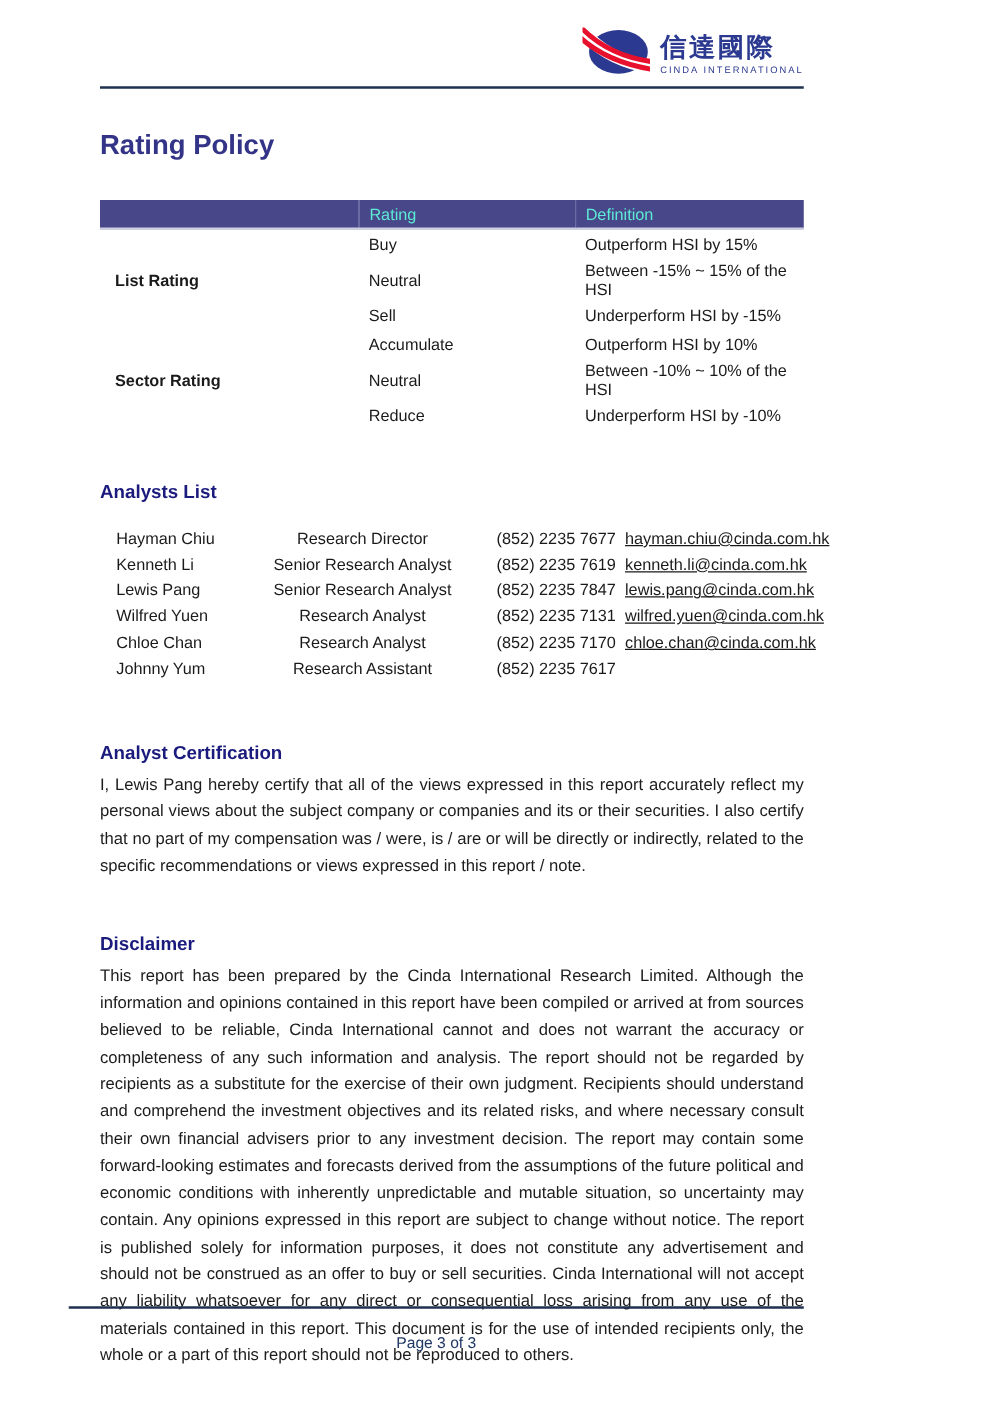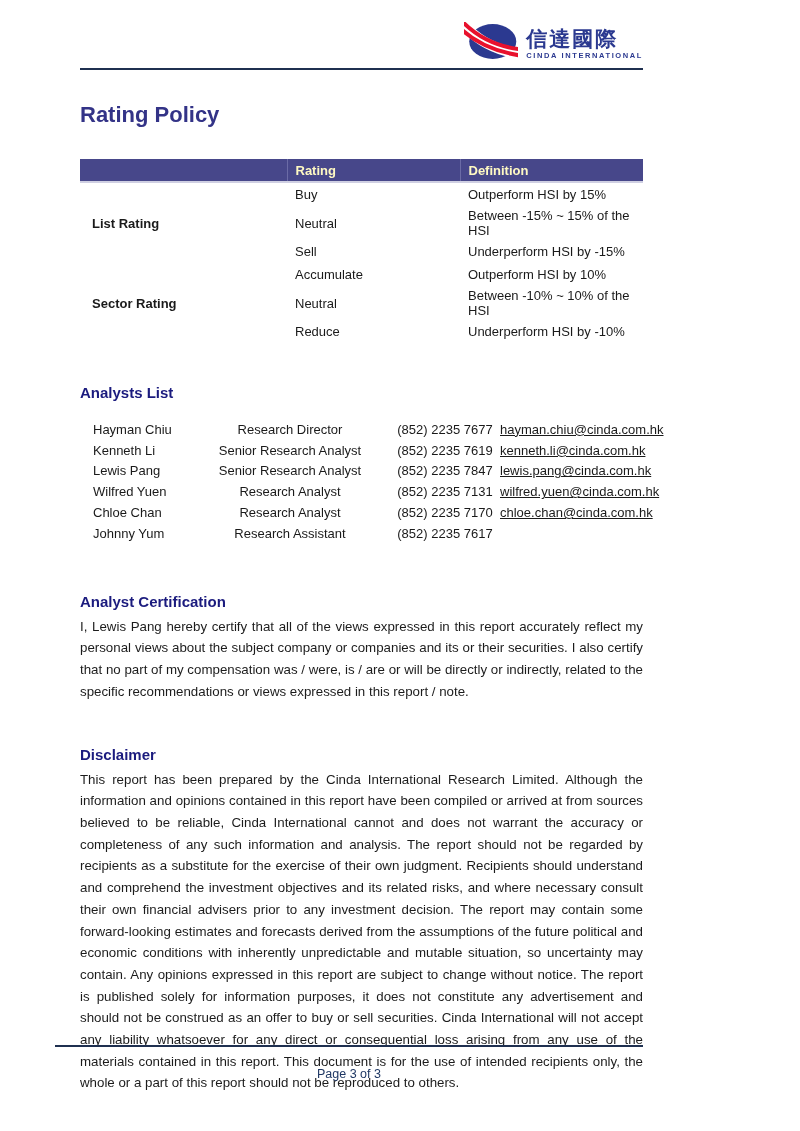--- a/index.html
+++ b/index.html
@@ -12,33 +12,33 @@
     overflow:hidden;
   }
   .margin-box{margin-left:80px;margin-right:45px;}
 
   
   .header{padding-top:22px;}
   .logo-row{display:flex;justify-content:flex-end;align-items:center;margin-right:45px;}
   .logo-icon{margin-right:8px;flex:0 0 auto;}
   .logo-text{display:flex;flex-direction:column;align-items:flex-start;}
   .logo-cn{font-size:21px;font-weight:bold;color:#2b3990;letter-spacing:2px;line-height:24px;}
-  .logo-en{font-size:7.5px;font-weight:bold;color:#2b3990;letter-spacing:1.6px;line-height:10px;text-align:right;}
+  .logo-en{font-size:7.5px;font-weight:normal;color:#2b3990;letter-spacing:1.6px;line-height:10px;text-align:right;}
   .header-rule{border-top:2px solid #1f3050;margin-top:3px;}
 
   
   .page-title{
     margin:32px 0 0 0;
     font-size:22px;font-weight:bold;color:#333387;line-height:26px;
   }
 
   
   .rating-table{width:100%;border-collapse:collapse;margin-top:31px;font-size:13px;}
   .rating-table th{
-    background:#47478a;color:#fef9c3;font-weight:bold;text-align:left;
+    background:#47478a;color:#5eead4;font-weight:normal;text-align:left;
     padding:2px 8px;height:18px;font-size:13px;
     border-bottom:2px solid #cfcfe2;
   }
   .rating-table th + th{border-left:1px solid #6b6ba6;}
   .rating-table td{padding:2px 8px;height:19px;vertical-align:middle;}
   .rating-table td.group-label{font-weight:bold;padding-left:12px;vertical-align:middle;}
 
   
   .section-title{font-size:15px;font-weight:bold;color:#1b1b7e;margin:0;line-height:19px;}
   .analysts-title{margin-top:40px;}

